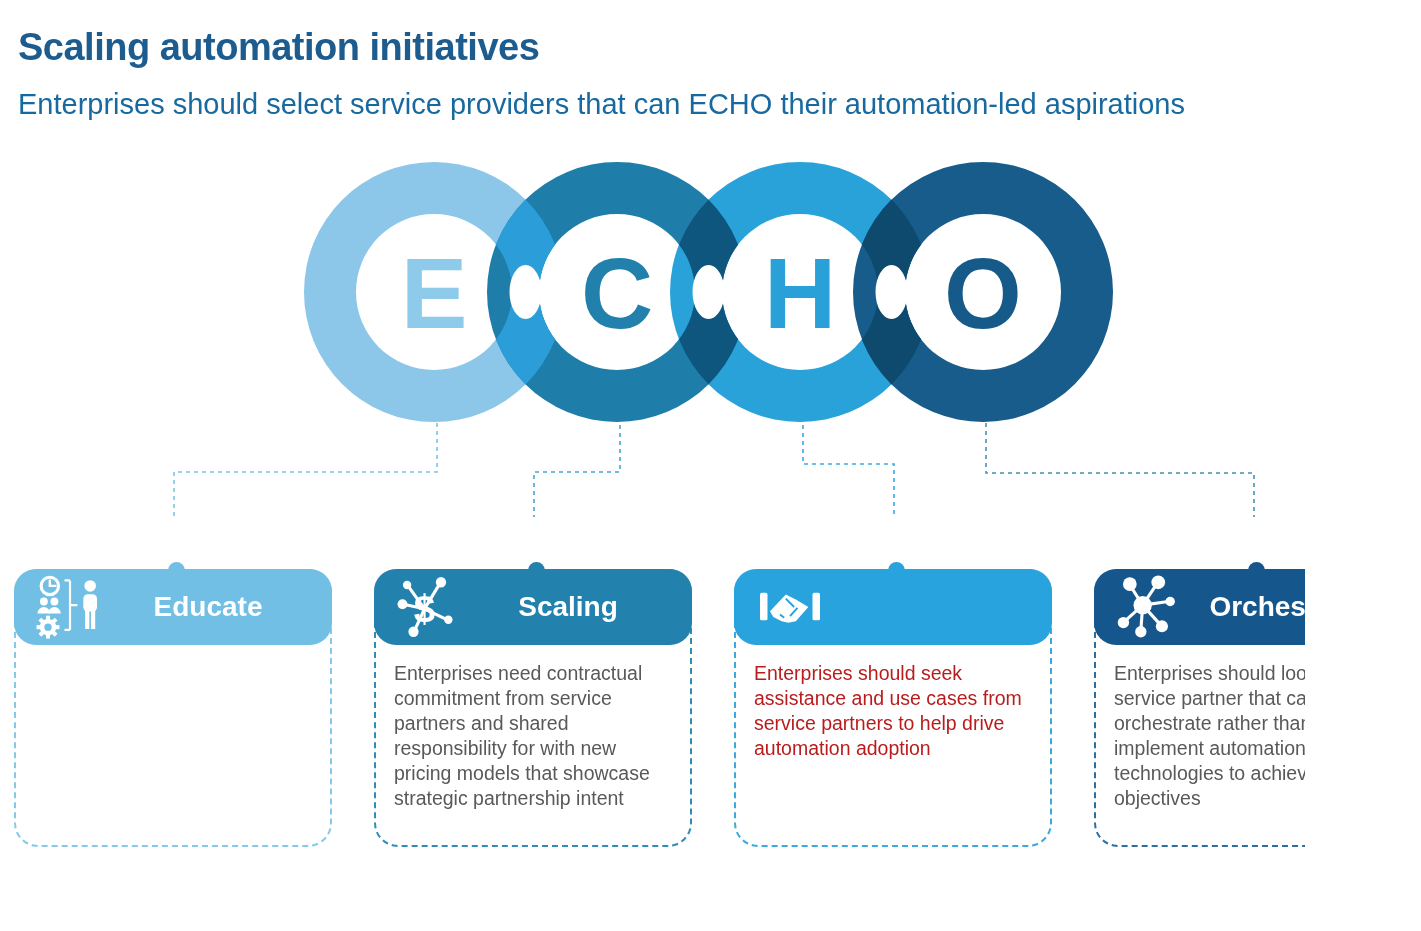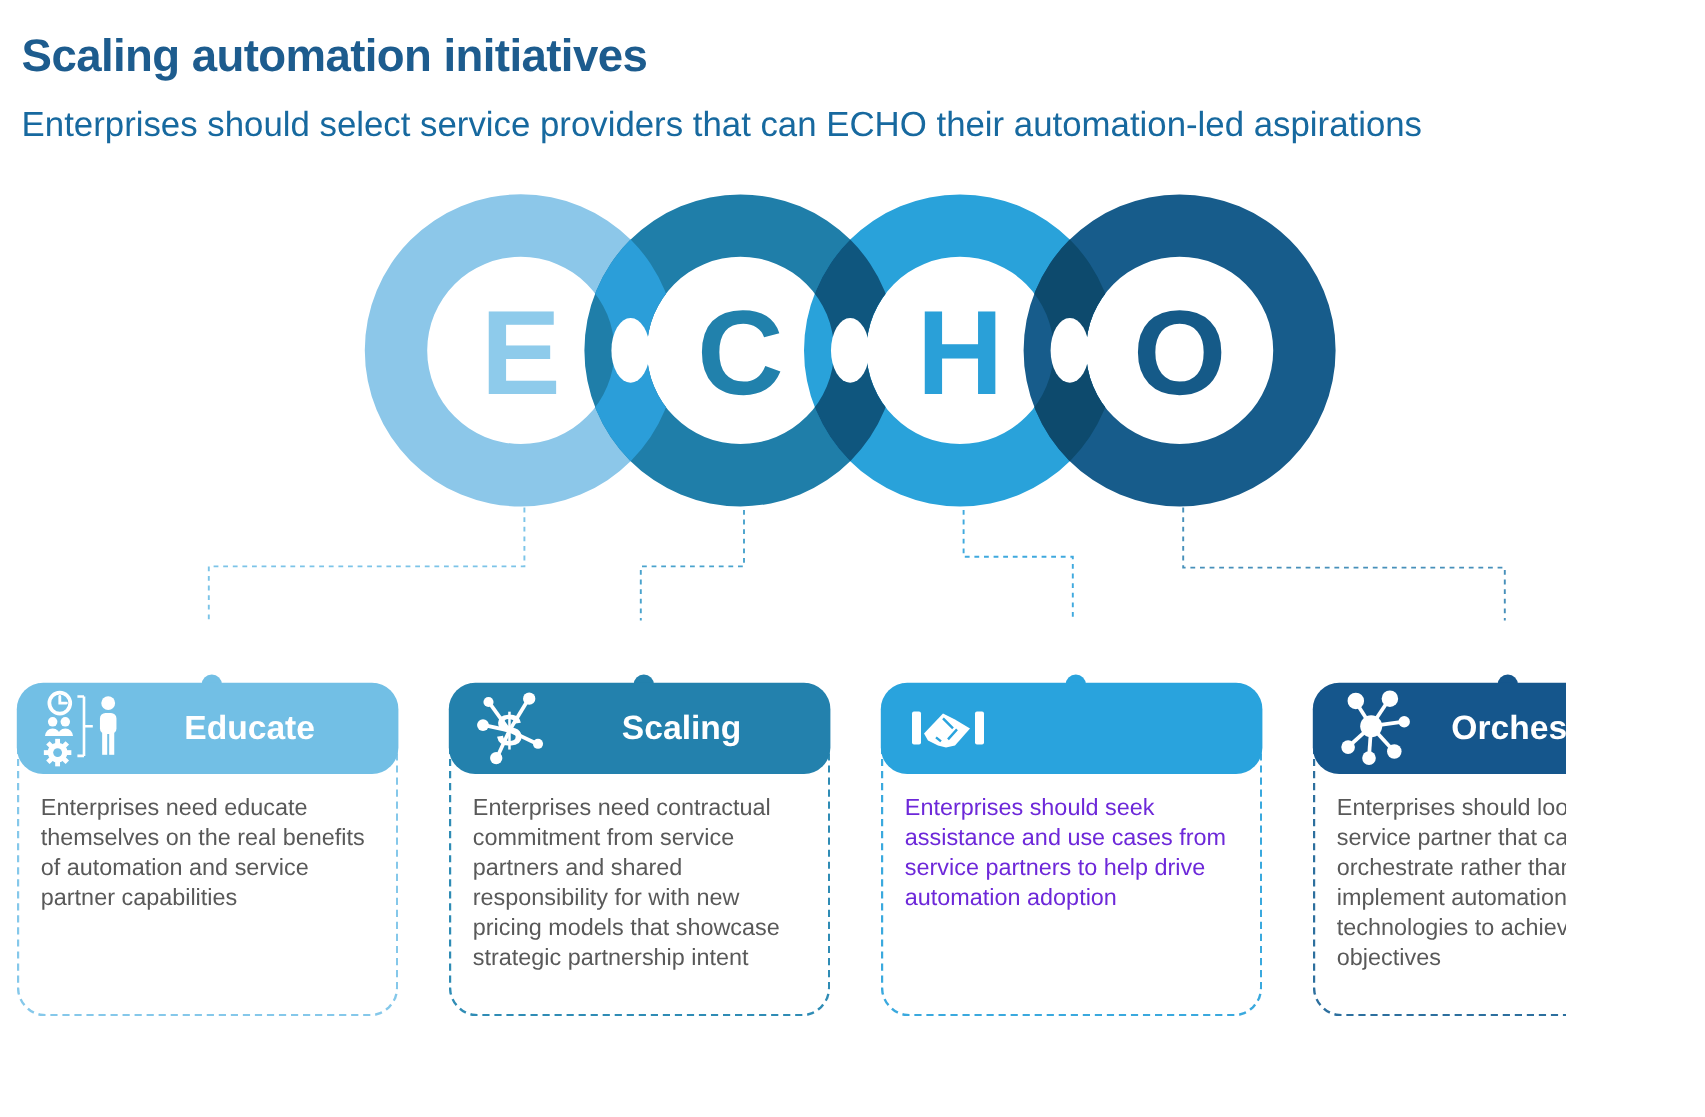--- a/index.html
+++ b/index.html
@@ -100,21 +100,20 @@
           </g>
           <path d="M34,7 H40 M40,7 V61 M34,61 H40 M40,34 H48" fill="none" stroke="#fff" stroke-width="2.4"></path>
           <circle cx="62" cy="13" r="6.3" fill="#fff"></circle>
           <rect x="54.5" y="22" width="15" height="19" rx="5" fill="#fff"></rect>
           <rect x="56.5" y="40" width="4.6" height="20" fill="#fff"></rect>
           <rect x="62.9" y="40" width="4.6" height="20" fill="#fff"></rect>
         </svg>
       </div>
       <div class="card-label">Educate</div>
     </div>
-    <div class="card-body" style="color: rgb(89, 89, 89);">Enterprises need educate themselves on the real benefits of automation and service partner capabilities</div>
   </div>
 
   <div class="card" style="left: 374px; border-color: rgb(47, 140, 181);">
     <div class="card-bump" style="background: rgb(35, 129, 173);"></div>
     <div class="card-header" style="background: rgb(35, 129, 173);">
       <div class="card-icon">
         <svg width="72" height="66" viewBox="0 0 72 72">
           <g stroke="#fff" stroke-width="3.4">
             <line x1="30" y1="38" x2="12" y2="13"></line>
             <line x1="30" y1="38" x2="47" y2="10"></line>
@@ -140,21 +139,21 @@
     <div class="card-header" style="background: rgb(41, 163, 221);">
       <div class="card-icon">
         <svg width="76" height="60" viewBox="0 0 76 72">
           <rect x="2" y="19" width="9" height="33" rx="2" fill="#fff"></rect>
           <rect x="65" y="19" width="9" height="33" rx="2" fill="#fff"></rect>
           <polygon points="14,41 33,21 45,27 60,36 45,53 36,55 28,53 18,48" fill="#fff"></polygon>
           <path d="M33,26 L43,36 M47,37 L38,47 M31,49 L26,45" fill="none" stroke-width="2.4" style="stroke: rgb(41, 163, 221);"></path>
         </svg>
       </div>
     </div>
-    <div class="card-body" style="color: #6d28d9;">Enterprises should seek assistance and use cases from service partners to help drive automation adoption</div>
+    <div class="card-body" style="color: #b91c1c;">Enterprises should seek assistance and use cases from service partners to help drive automation adoption</div>
   </div>
 
   <div class="card" style="left: 1094px; border-color: rgb(44, 111, 158);">
     <div class="card-bump" style="background: rgb(21, 86, 140);"></div>
     <div class="card-header" style="background: rgb(21, 86, 140);">
       <div class="card-icon">
         <svg width="68" height="66" viewBox="0 0 72 72">
           <g stroke="#fff" stroke-width="3.4">
             <line x1="28" y1="34" x2="14" y2="12"></line>
             <line x1="28" y1="34" x2="44" y2="10"></line>

